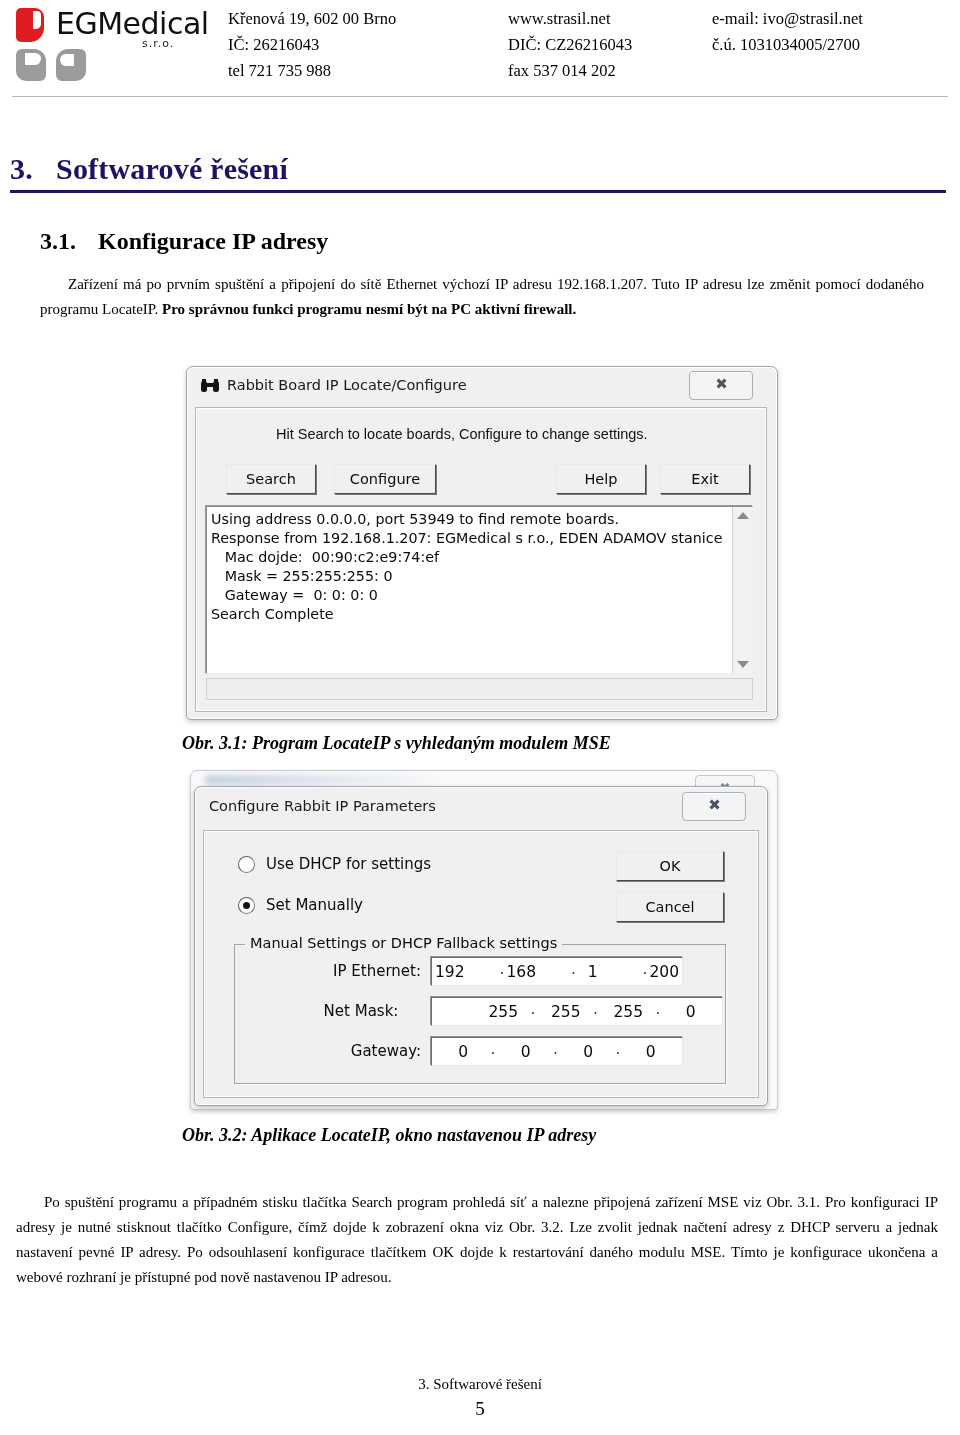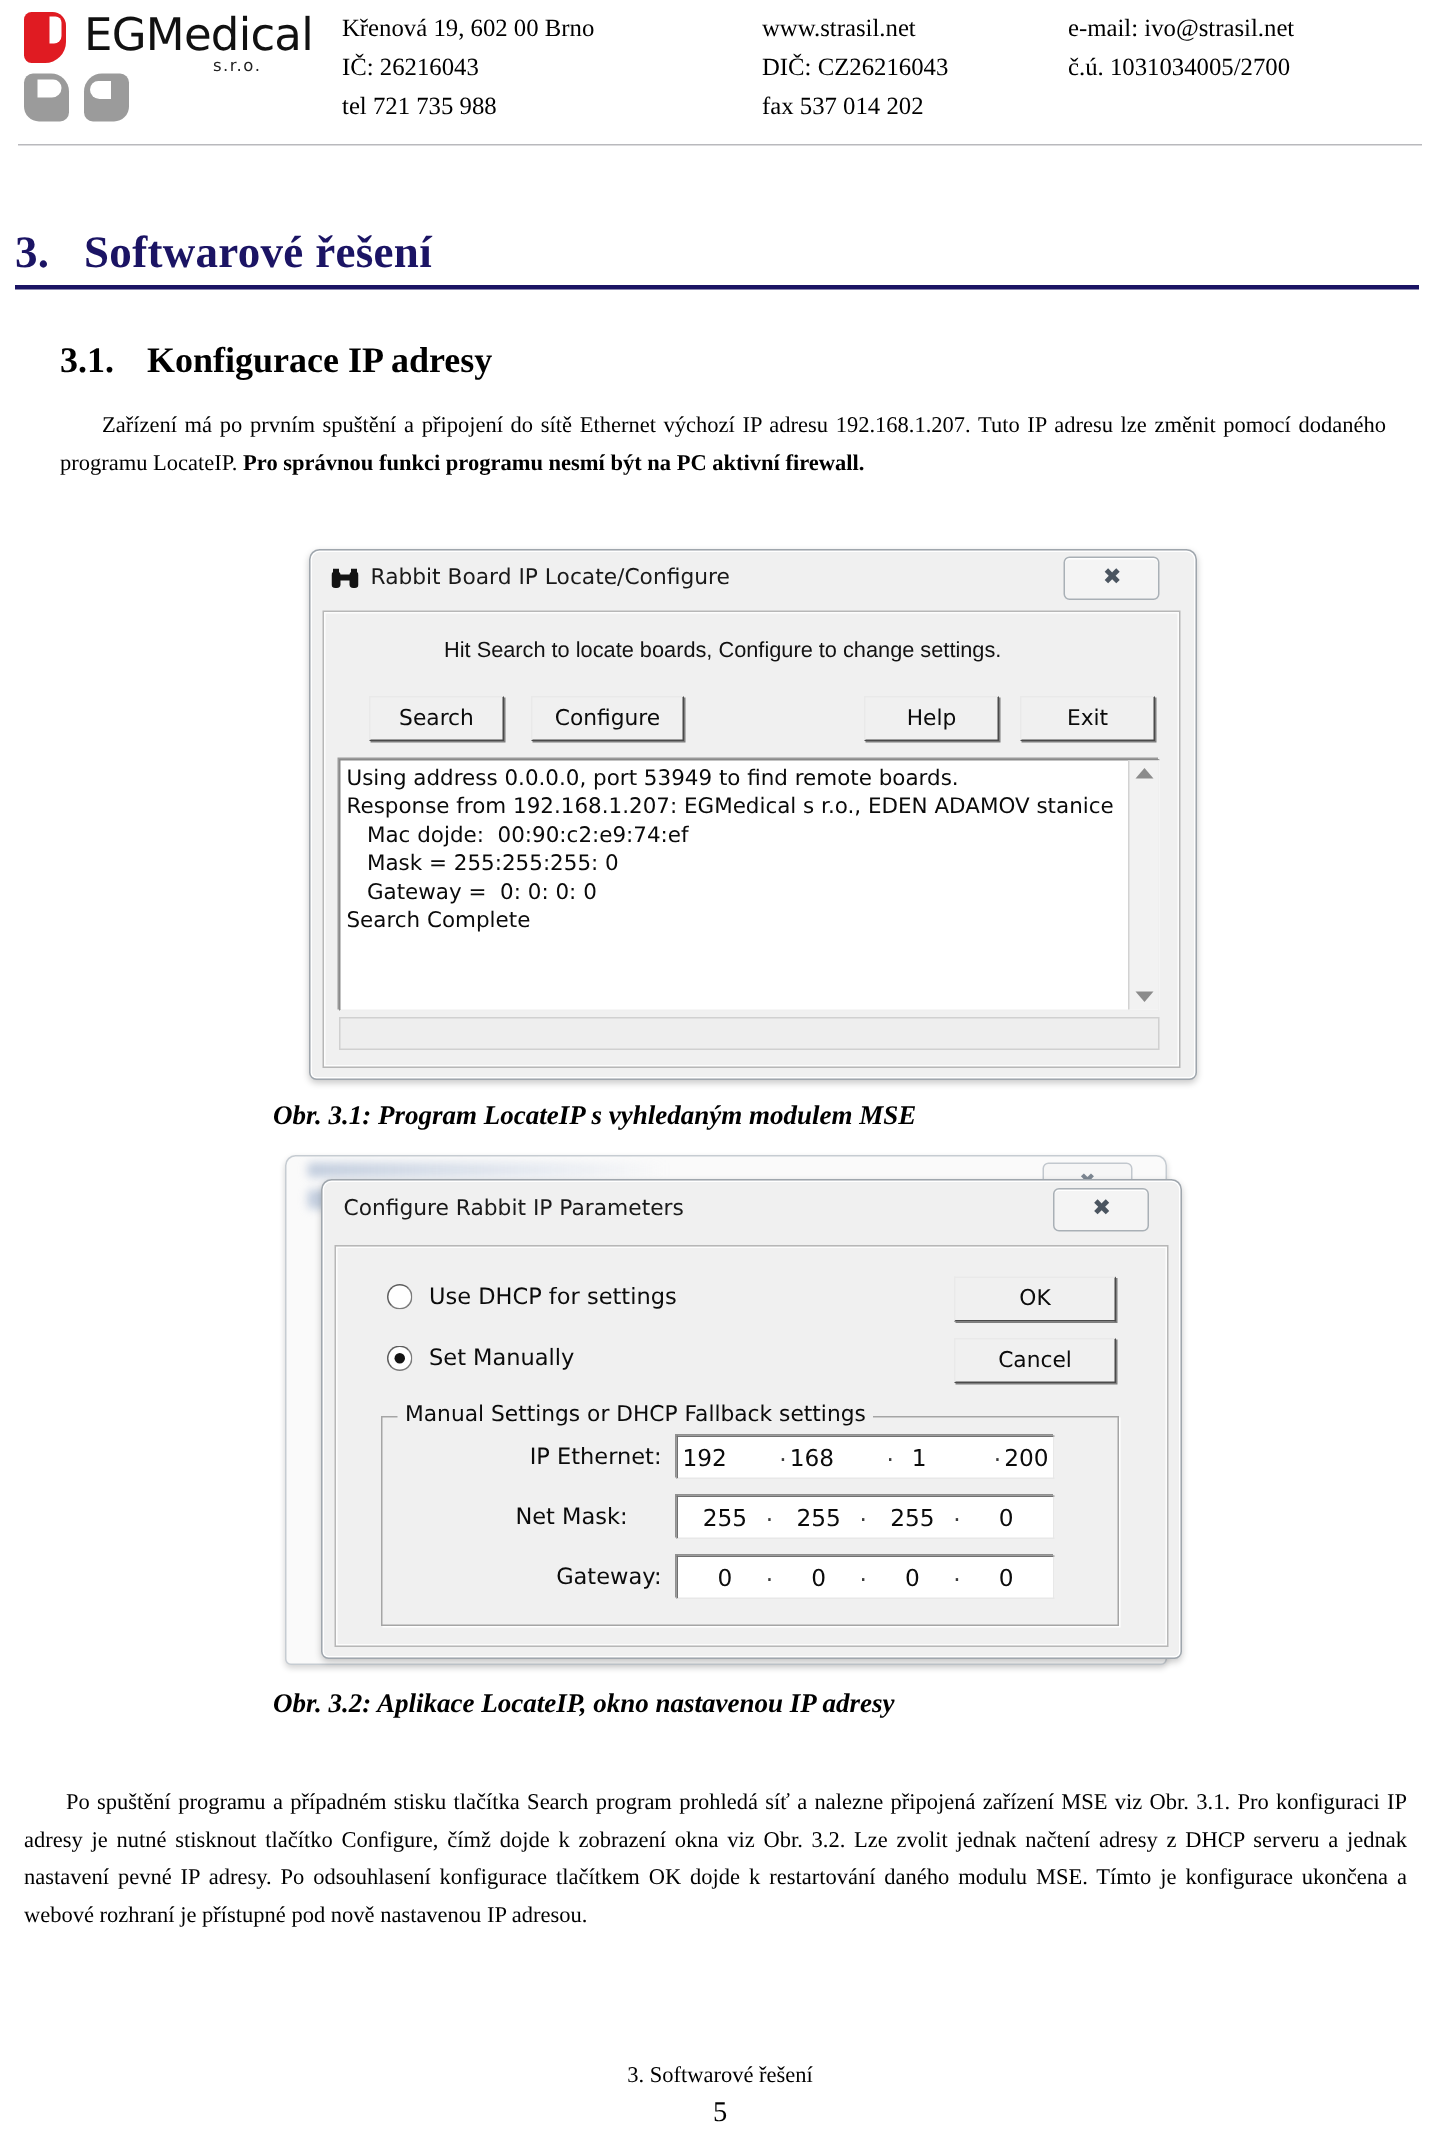--- a/index.html
+++ b/index.html
@@ -194,21 +194,20 @@
   
   .winshot { position: absolute; }
 
   .win-frame {
     position: absolute;
     left: 0; top: 0;
     background: #f0f0f0;
     border: 1px solid #9fa6ad;
     border-radius: 7px 7px 5px 5px;
     box-shadow: 0 0 0 1px #ffffff inset, 0 2px 5px rgba(0,0,0,0.22);
-    margin-left: 20px;
   }
   .win-title {
     position: absolute;
     left: 12px;
     font-family: "DejaVu Sans", sans-serif;
     font-size: 14.5px;
     color: #1a1a1a;
     white-space: nowrap;
   }
   .win-binoc {
@@ -544,21 +543,21 @@
 
         <div class="field-label" style="left:66px; top:17px; width:120px;">IP Ethernet:</div>
         <div class="ipbox" style="left:196px; top:12px; width:250px; height:27px;gap:36px;">
           <span class="oct">192</span>
           <span class="oct">168</span>
           <span class="oct">1</span>
           <span class="oct">200</span>
         </div>
 
         <div class="field-label" style="left:66px; top:57px; width:120px;text-align:center;">Net Mask:</div>
-        <div class="ipbox" style="left:196px; top:52px; width:250px; height:27px;">
+        <div class="ipbox" style="left:196px; top:52px; width:250px; height:27px;padding-left:40px;">
           <span class="oct">255</span>
           <span class="oct">255</span>
           <span class="oct">255</span>
           <span class="oct">0</span>
         </div>
 
         <div class="field-label" style="left:66px; top:97px; width:120px;">Gateway:</div>
         <div class="ipbox" style="left:196px; top:92px; width:250px; height:27px;">
           <span class="oct">0</span>
           <span class="oct">0</span>

